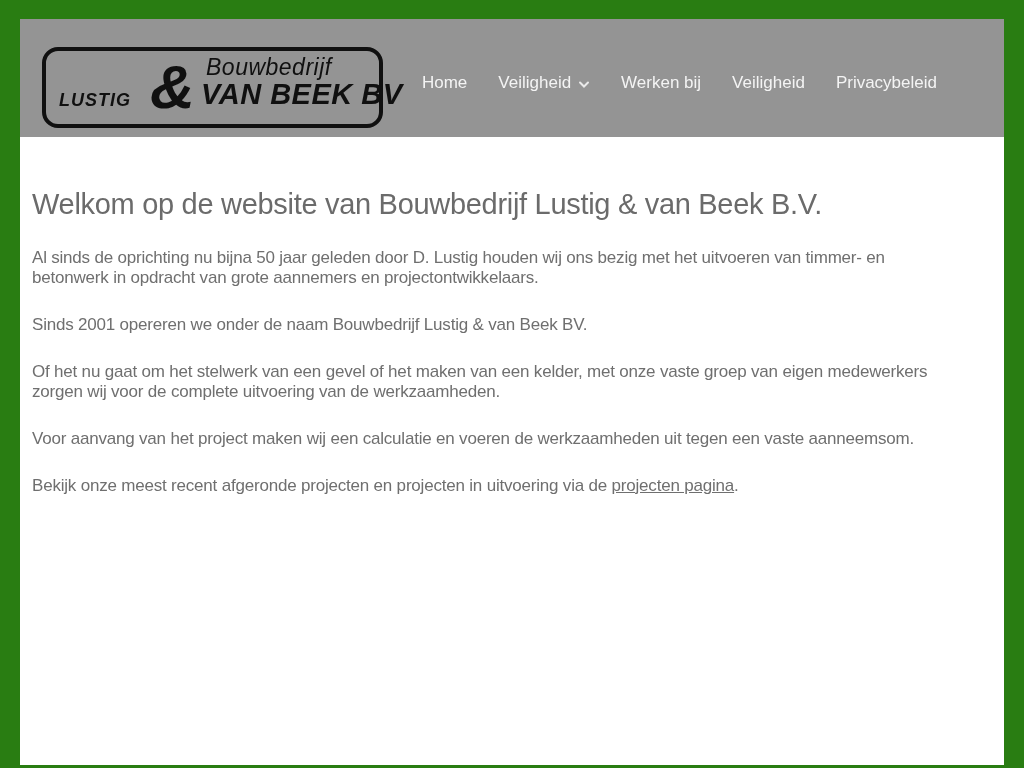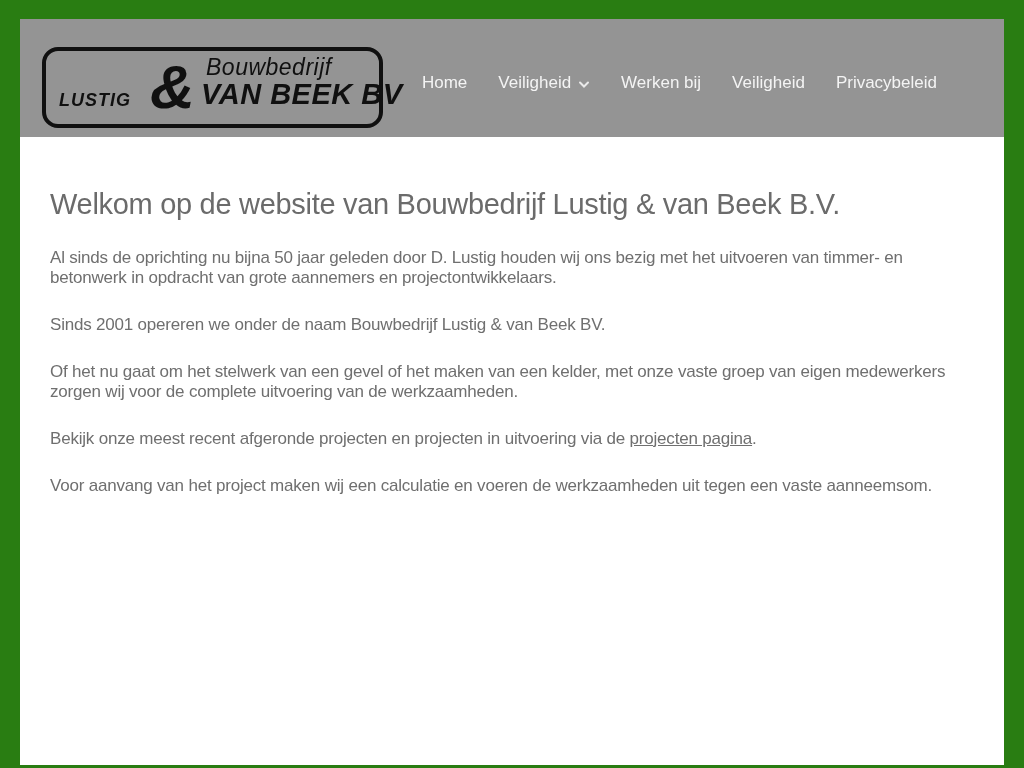--- a/index.html
+++ b/index.html
@@ -52,21 +52,21 @@
   .nav{
     position:absolute;right:67px;top:54px;
     display:flex;gap:31px;align-items:flex-end;
   }
   .nav a{
     color:var(--navtext);text-decoration:none;font-size:17px;
     white-space:nowrap;display:flex;align-items:center;gap:7px;
   }
   .chevron{display:inline-flex;margin-top:3px;}
   
-  .main{padding:51px 30px 0 30px;}
+  .main{padding:51px 30px 0 12px;}
   h1{
     margin:0;font-size:29px;font-weight:400;color:var(--heading);
     letter-spacing:-0.3px;
   }
   .main p{
     margin:27px 0 0;max-width:930px;
     font-size:17px;line-height:20px;color:var(--text);
     letter-spacing:-0.2px;
   }
   .main a{color:inherit;text-decoration:underline;}
@@ -114,19 +114,19 @@
 
   <main class="main">
     <h1>Welkom op de website van Bouwbedrijf Lustig &amp; van Beek B.V.</h1>
 
     <p>Al sinds de oprichting nu bijna 50 jaar geleden door D. Lustig houden wij ons bezig met het uitvoeren van timmer- en betonwerk in opdracht van grote aannemers en projectontwikkelaars.</p>
 
     <p>Sinds 2001 opereren we onder de naam Bouwbedrijf Lustig &amp; van Beek BV.</p>
 
     <p>Of het nu gaat om het stelwerk van een gevel of het maken van een kelder, met onze vaste groep van eigen medewerkers zorgen wij voor de complete uitvoering van de werkzaamheden.</p>
 
+    <p>Voor aanvang van het project maken wij een calculatie en voeren de werkzaamheden uit tegen een vaste aanneemsom.</p>
+
     <p><span>Bekijk onze meest recent afgeronde projecten en projecten in uitvoering via de </span><a href="#">projecten pagina</a><span>.</span></p>
-
-    <p>Voor aanvang van het project maken wij een calculatie en voeren de werkzaamheden uit tegen een vaste aanneemsom.</p>
 
   </main>
 
 </div>
 
 </body></html>

